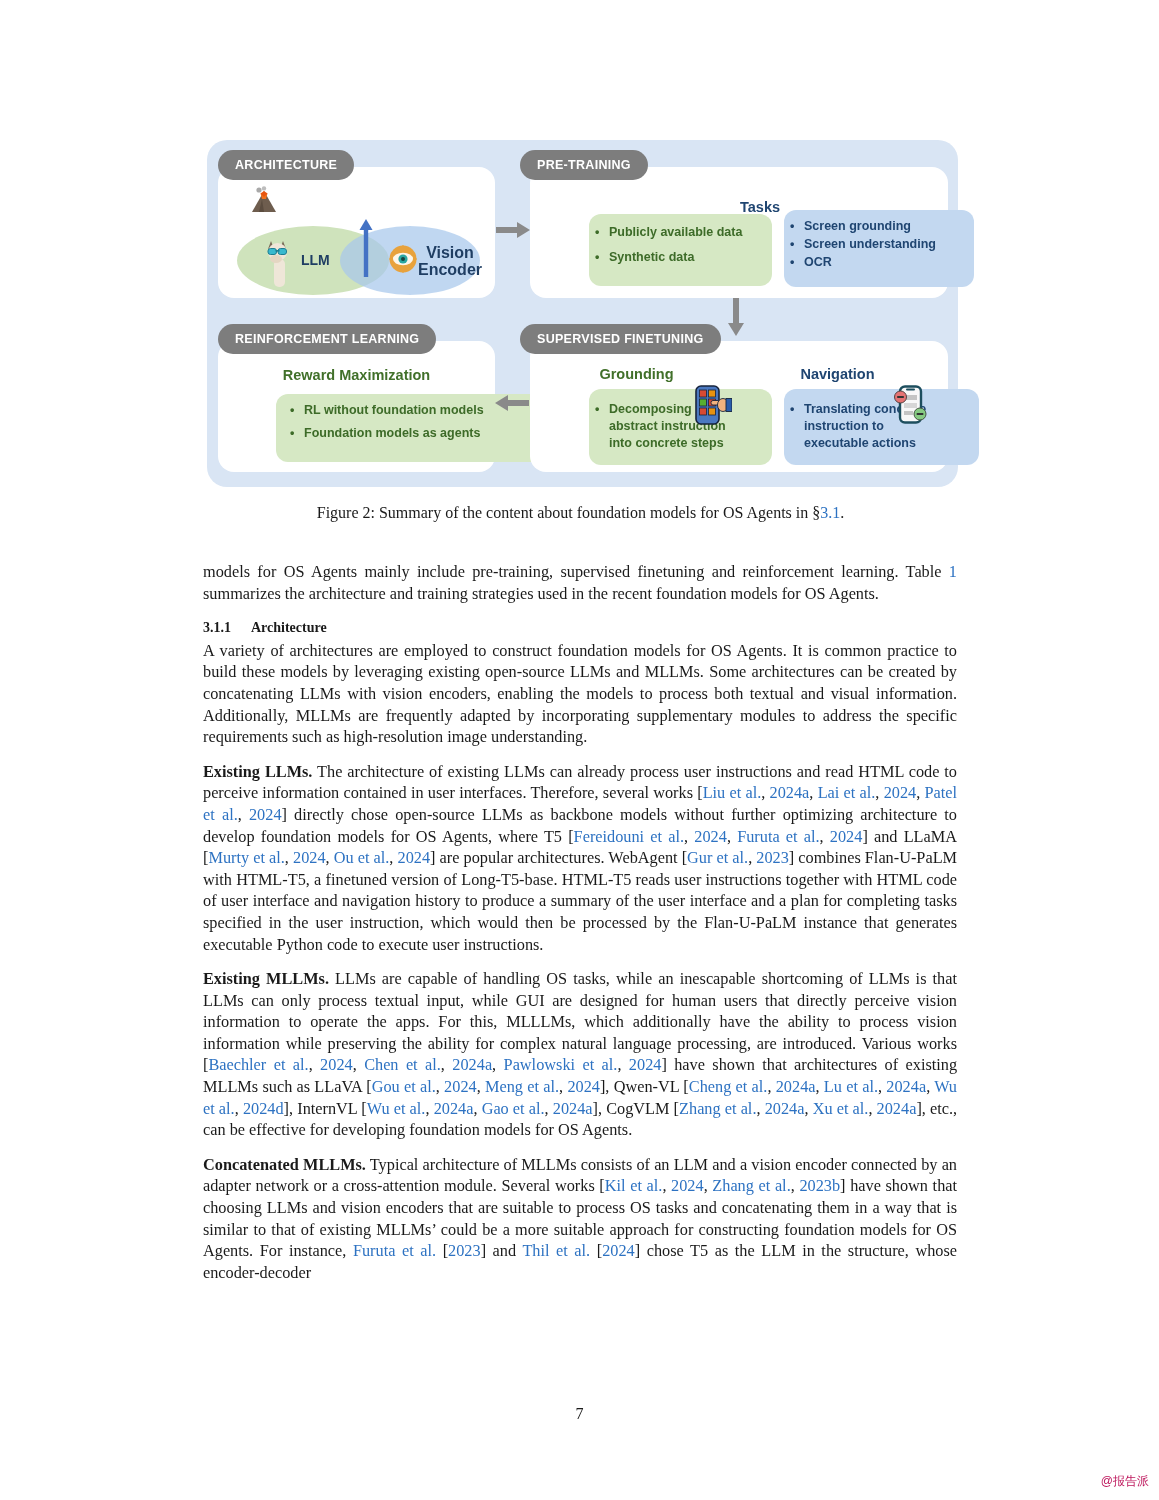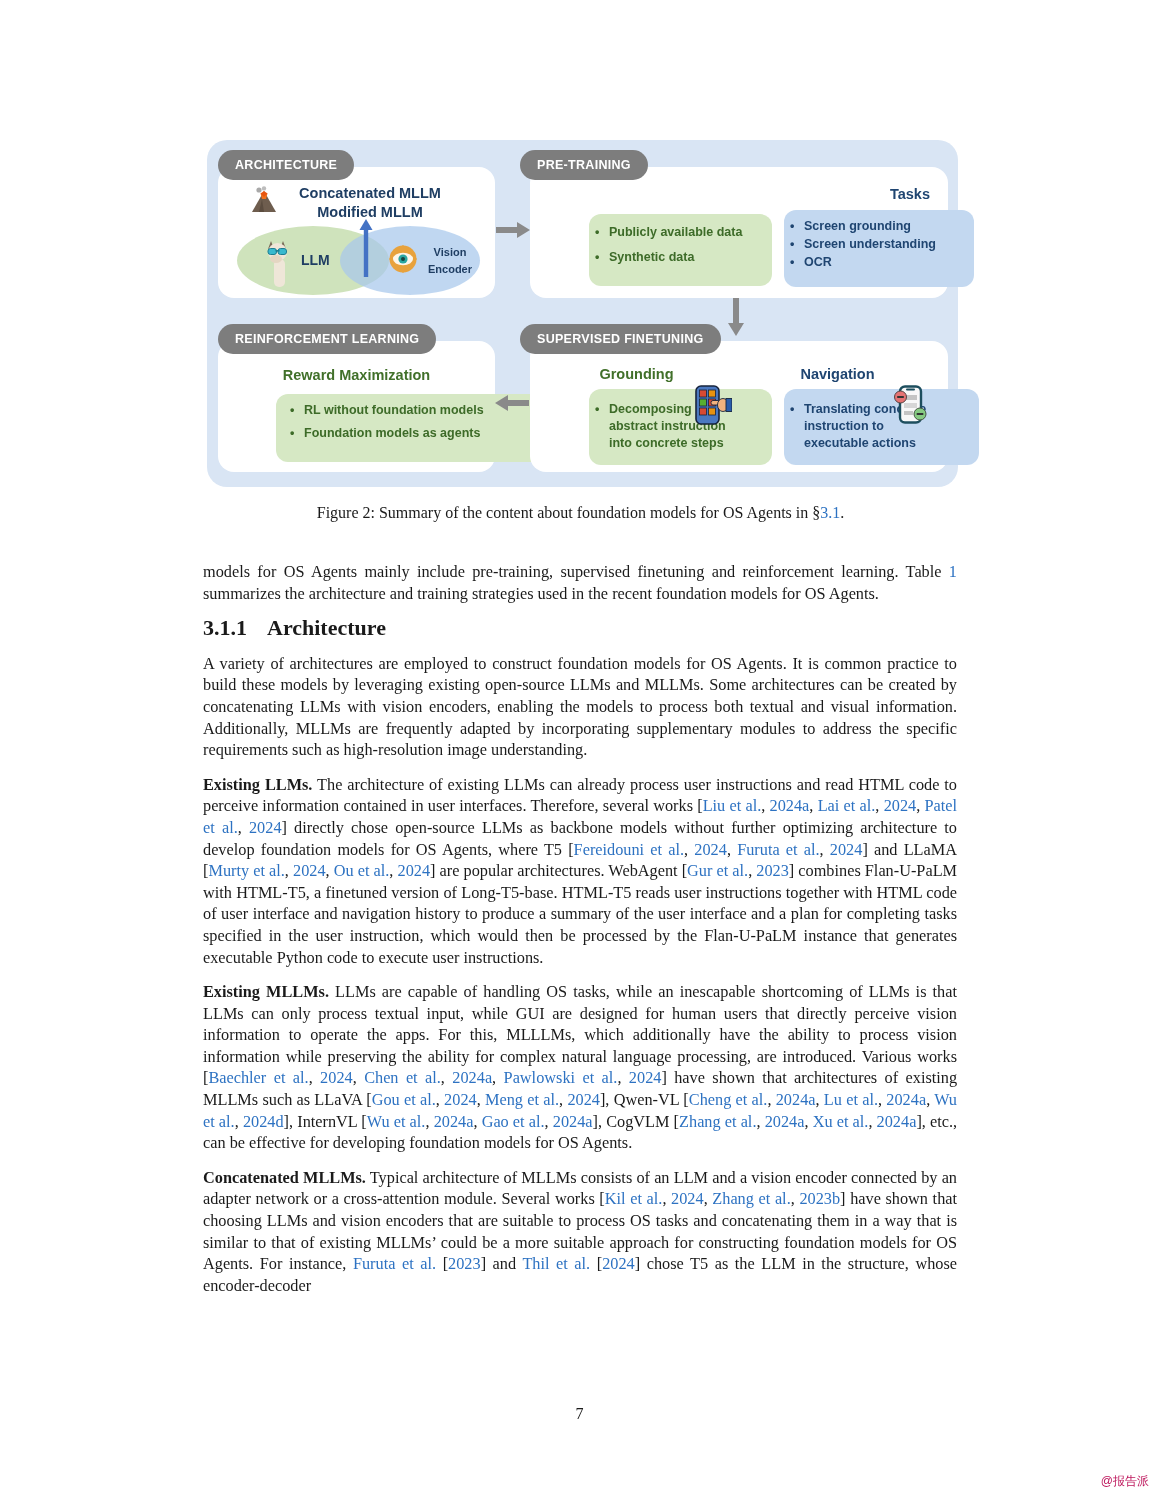--- a/index.html
+++ b/index.html
@@ -26,39 +26,39 @@
               color:#1f3e63;font-weight:bold;font-size:14.5px;line-height:19px;}
   .volcano{position:absolute;left:31px;top:18px;}
   .ellipse{position:absolute;border-radius:50%;}
   .ell-green{left:19px;top:59px;width:152px;height:69px;background:#cfe3bc;}
   .ell-blue{left:122px;top:59px;width:140px;height:69px;background:rgba(168,200,236,0.72);}
   .llama{position:absolute;left:44px;top:70px;}
   .llm-label{position:absolute;left:83px;top:85px;color:#1f3e63;font-weight:bold;font-size:14px;}
   .up-arrow{position:absolute;left:141px;top:52px;}
   .eye{position:absolute;left:169px;top:76px;}
   .vis-label{position:absolute;left:200px;top:77px;width:64px;text-align:center;
-             color:#1f3e63;font-weight:bold;font-size:11px;line-height:17px;}
+             color:#1f3e63;font-weight:bold;font-size:16px;line-height:17px;}
 
   .sub-title{position:absolute;font-weight:bold;font-size:14.5px;}
   .t-green{color:#41702a;}
   .t-navy{color:#1f4571;}
   .inner-box{position:absolute;border-radius:12px;margin-left:44px;}
   .g-box{background:#d6e8c4;}
   .b-box{background:#c3d8f0;}
   .blist{list-style:none;margin:0;padding:0;}
   .blist li{position:relative;padding-left:20px;font-weight:bold;font-size:12.5px;}
   .blist li::before{content:"\2022";position:absolute;left:6px;}
   .g-box .blist li{color:#3d6b28;}
   .b-box .blist li{color:#1f4571;}
 
   .pre-ds-title{left:15px;top:21px;width:183px;text-align:center;margin-top:36px;}
   .pre-ds-box{left:15px;top:47px;width:183px;height:72px;}
   .pre-ds-box .blist{padding-top:11px;}
   .pre-ds-box .blist li{margin-bottom:11px;}
-  .pre-tk-title{left:210px;top:19px;width:190px;text-align:right;}
+  .pre-tk-title{left:210px;top:32px;width:190px;text-align:left;}
   .pre-tk-box{left:210px;top:43px;width:190px;height:77px;}
   .pre-tk-box .blist{padding-top:9px;}
   .pre-tk-box .blist li{margin-bottom:4px;}
 
   .rl-title{left:0;top:26px;width:277px;text-align:center;}
   .rl-box-inner{left:14px;top:53px;width:276px;height:68px;}
   .rl-box-inner .blist{padding-top:9px;padding-left:8px;}
   .rl-box-inner .blist li{margin-bottom:9px;}
 
   .sft-g-title{left:15px;top:25px;width:183px;text-align:center;}
@@ -75,21 +75,21 @@
   .conn{position:absolute;}
   .conn-right{left:289px;top:82px;}
   .conn-down{left:521px;top:158px;}
   .conn-left{left:288px;top:255px;}
 
   
   .caption{position:absolute;left:204px;top:504px;width:753px;text-align:center;font-size:16px;}
   .body-text{position:absolute;left:203px;top:561px;width:754px;font-size:16.3px;line-height:21.6px;
              text-align:justify;}
   .body-text p{margin:0 0 13px 0;}
-  .sec-head{margin:12px 0 14px 0;font-size:22px;font-weight:bold;}
+  .sec-head{margin:12px 0 1px 0;font-size:14px;font-weight:bold;}
   .sec-head .hgap{margin-left:20px;}
   .link{color:#2d72c2;}
   .bold{font-weight:bold;}
   .page-num{position:absolute;left:0;top:1405px;width:1159px;text-align:center;font-size:16px;}
   .watermark{position:absolute;right:10px;top:1473px;color:#be185d;
              font-family:"Liberation Sans", sans-serif;font-size:12px;}
 </style>
 </head>
 <body>
 
@@ -102,24 +102,20 @@
       <span class="volcano">
         <svg width="30" height="30" viewBox="0 0 30 30">
           <circle cx="10" cy="5" r="2.6" fill="#a9a9a9"></circle>
             <circle cx="15" cy="3.4" r="2.2" fill="#bdbdbd"></circle>
           <polygon points="15,6 27,27 3,27" fill="#6e5d4e"></polygon>
           <polygon points="11.5,8.5 18.5,8.5 17,14 13,14" fill="#f2711c"></polygon>
           <polygon points="15,6 18.5,8.5 15,12 11.5,8.5" fill="#e8550f"></polygon>
           <polygon points="13,14 15,27 10,27" fill="#5b4c3f"></polygon>
         </svg>
       </span>
-      <div class="arch-title">
-        <div>Concatenated MLLM</div>
-        <div>Modified MLLM</div>
-      </div>
       <div class="ellipse ell-green"></div>
       <div class="ellipse ell-blue"></div>
       <span class="llama">
         <svg width="34" height="50" viewBox="0 0 34 50">
           <polygon points="9,4 12,12 6,12" fill="#7a6a58"></polygon>
           <polygon points="21,4 24,12 18,12" fill="#7a6a58"></polygon>
           <rect x="12" y="22" width="11" height="28" rx="5" fill="#efe6d8"></rect>
           <ellipse cx="15.5" cy="15" rx="9.5" ry="9" fill="#efe6d8"></ellipse>
           <ellipse cx="14" cy="22" rx="6" ry="4" fill="#e4d6c2"></ellipse>
           <rect x="6" y="11.5" width="8.5" height="6" rx="2.5" fill="#38b9ce" stroke="#1d7f92" stroke-width="1"></rect>

